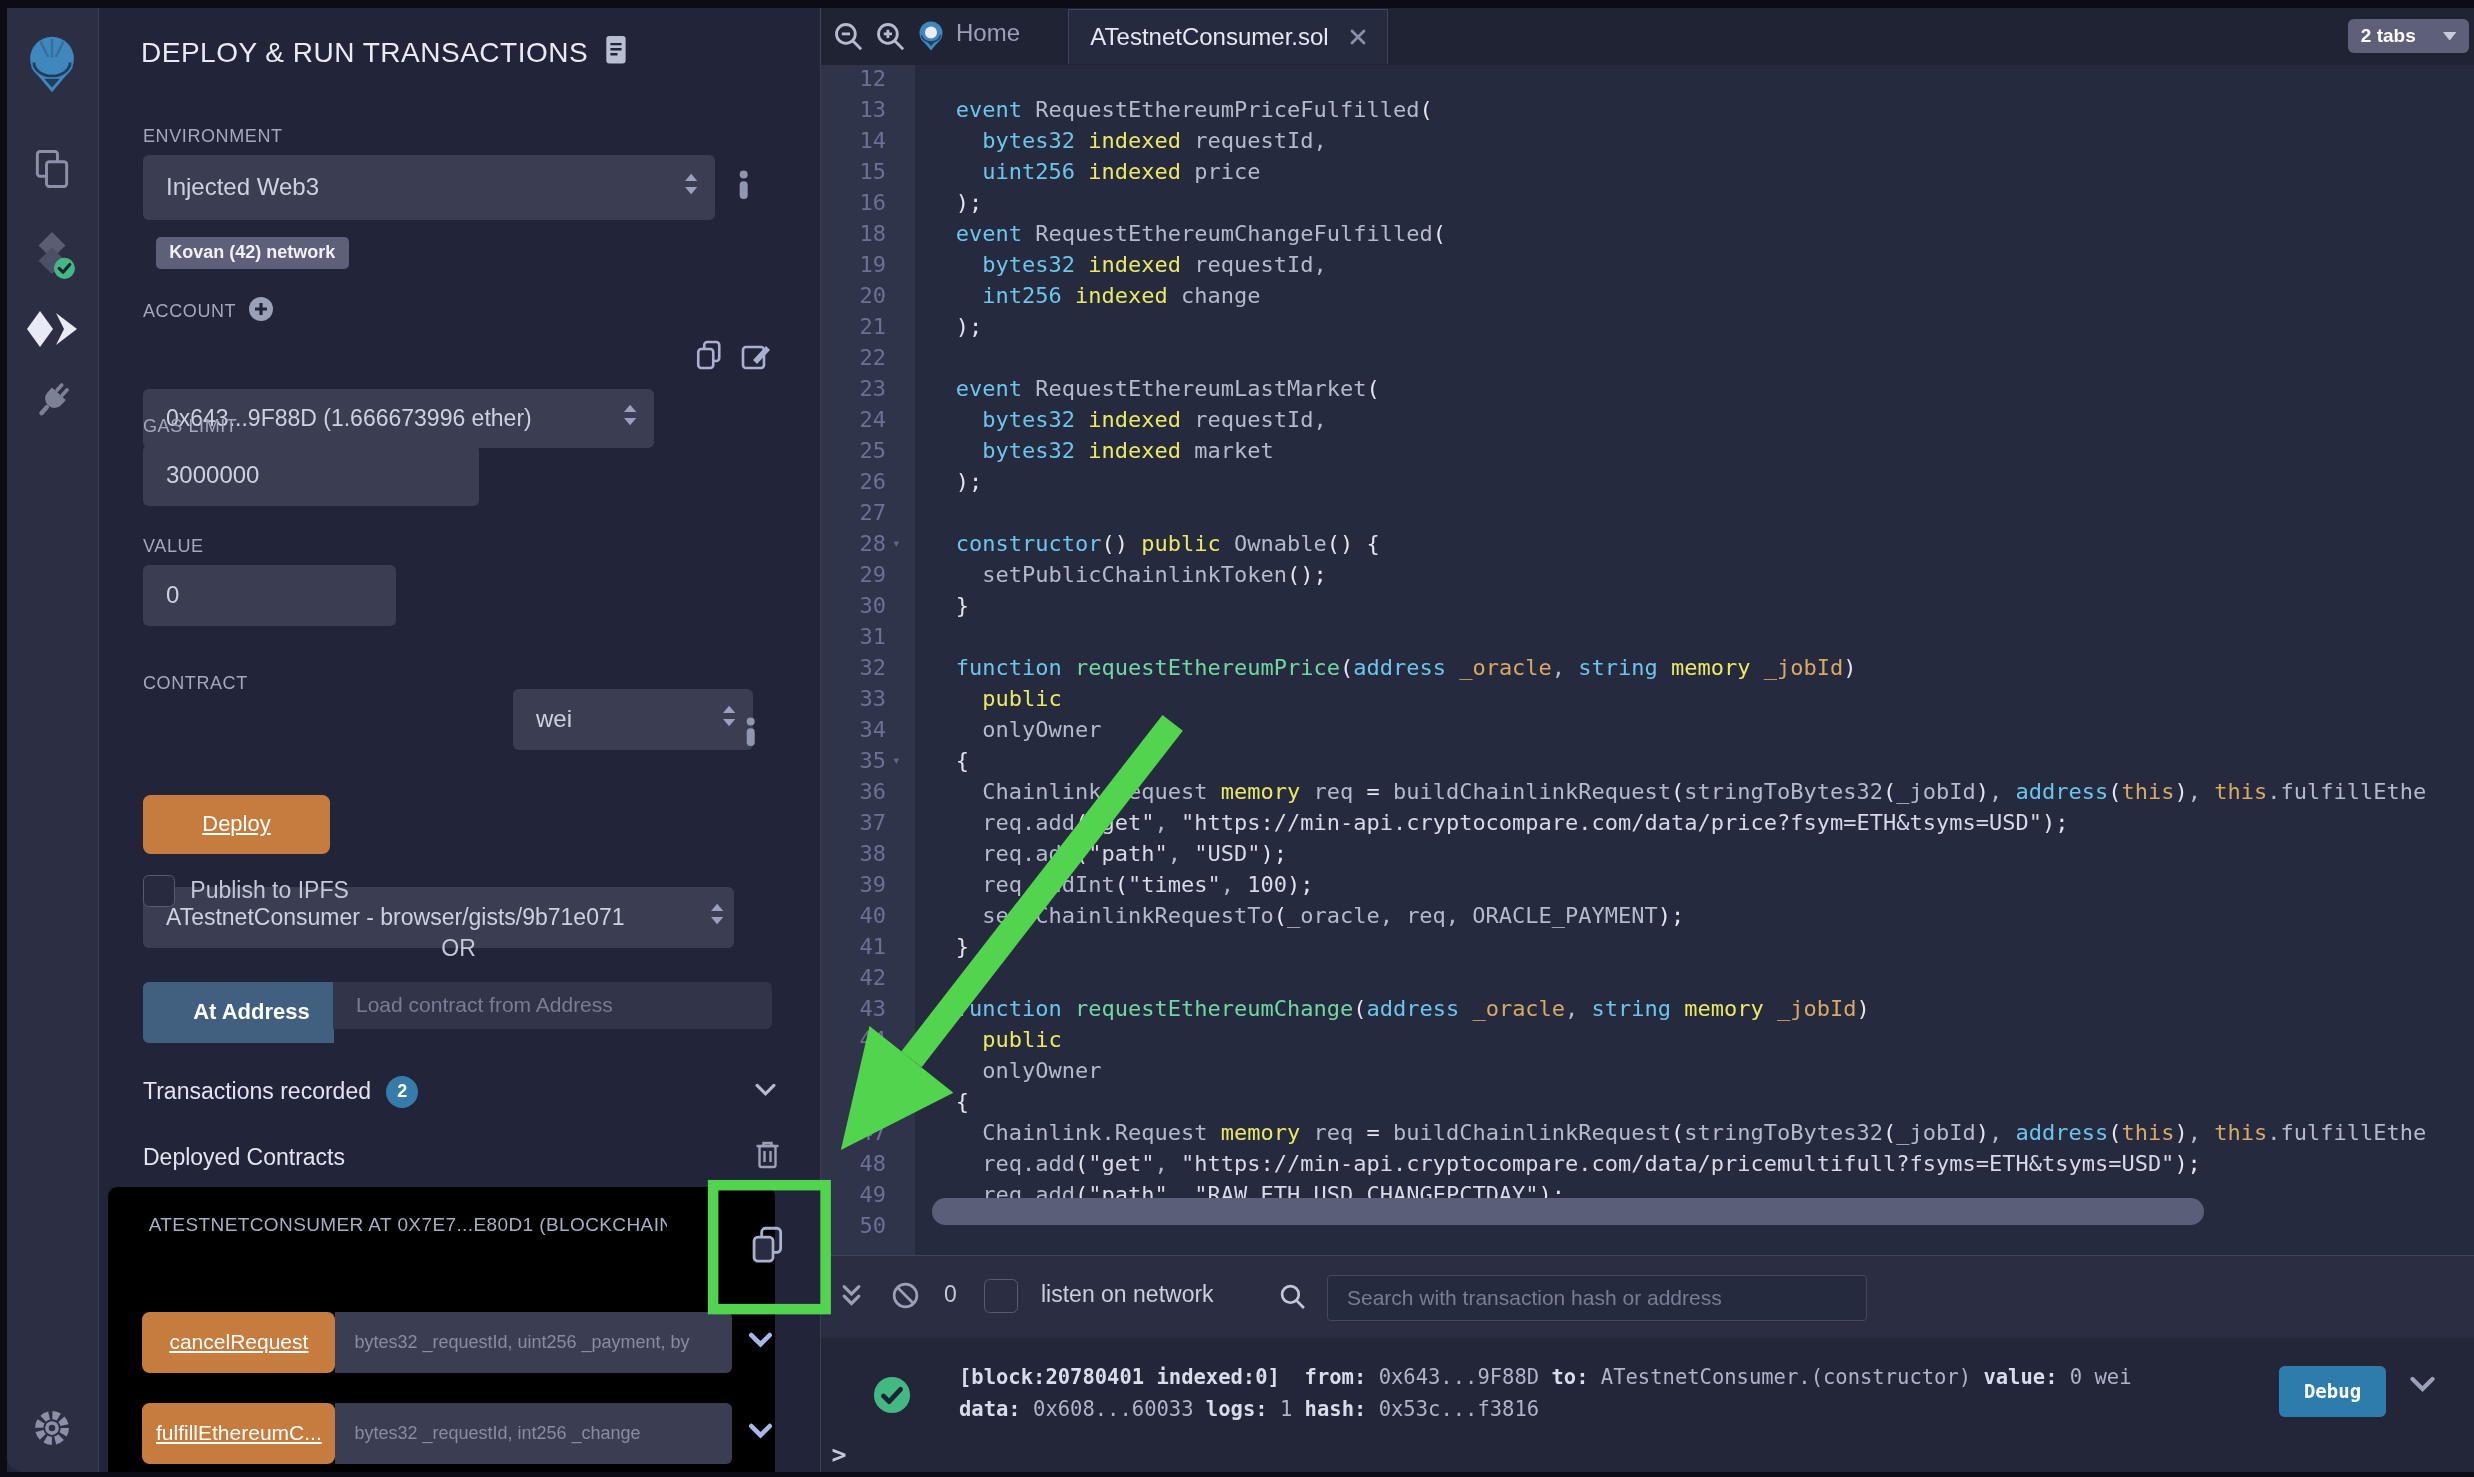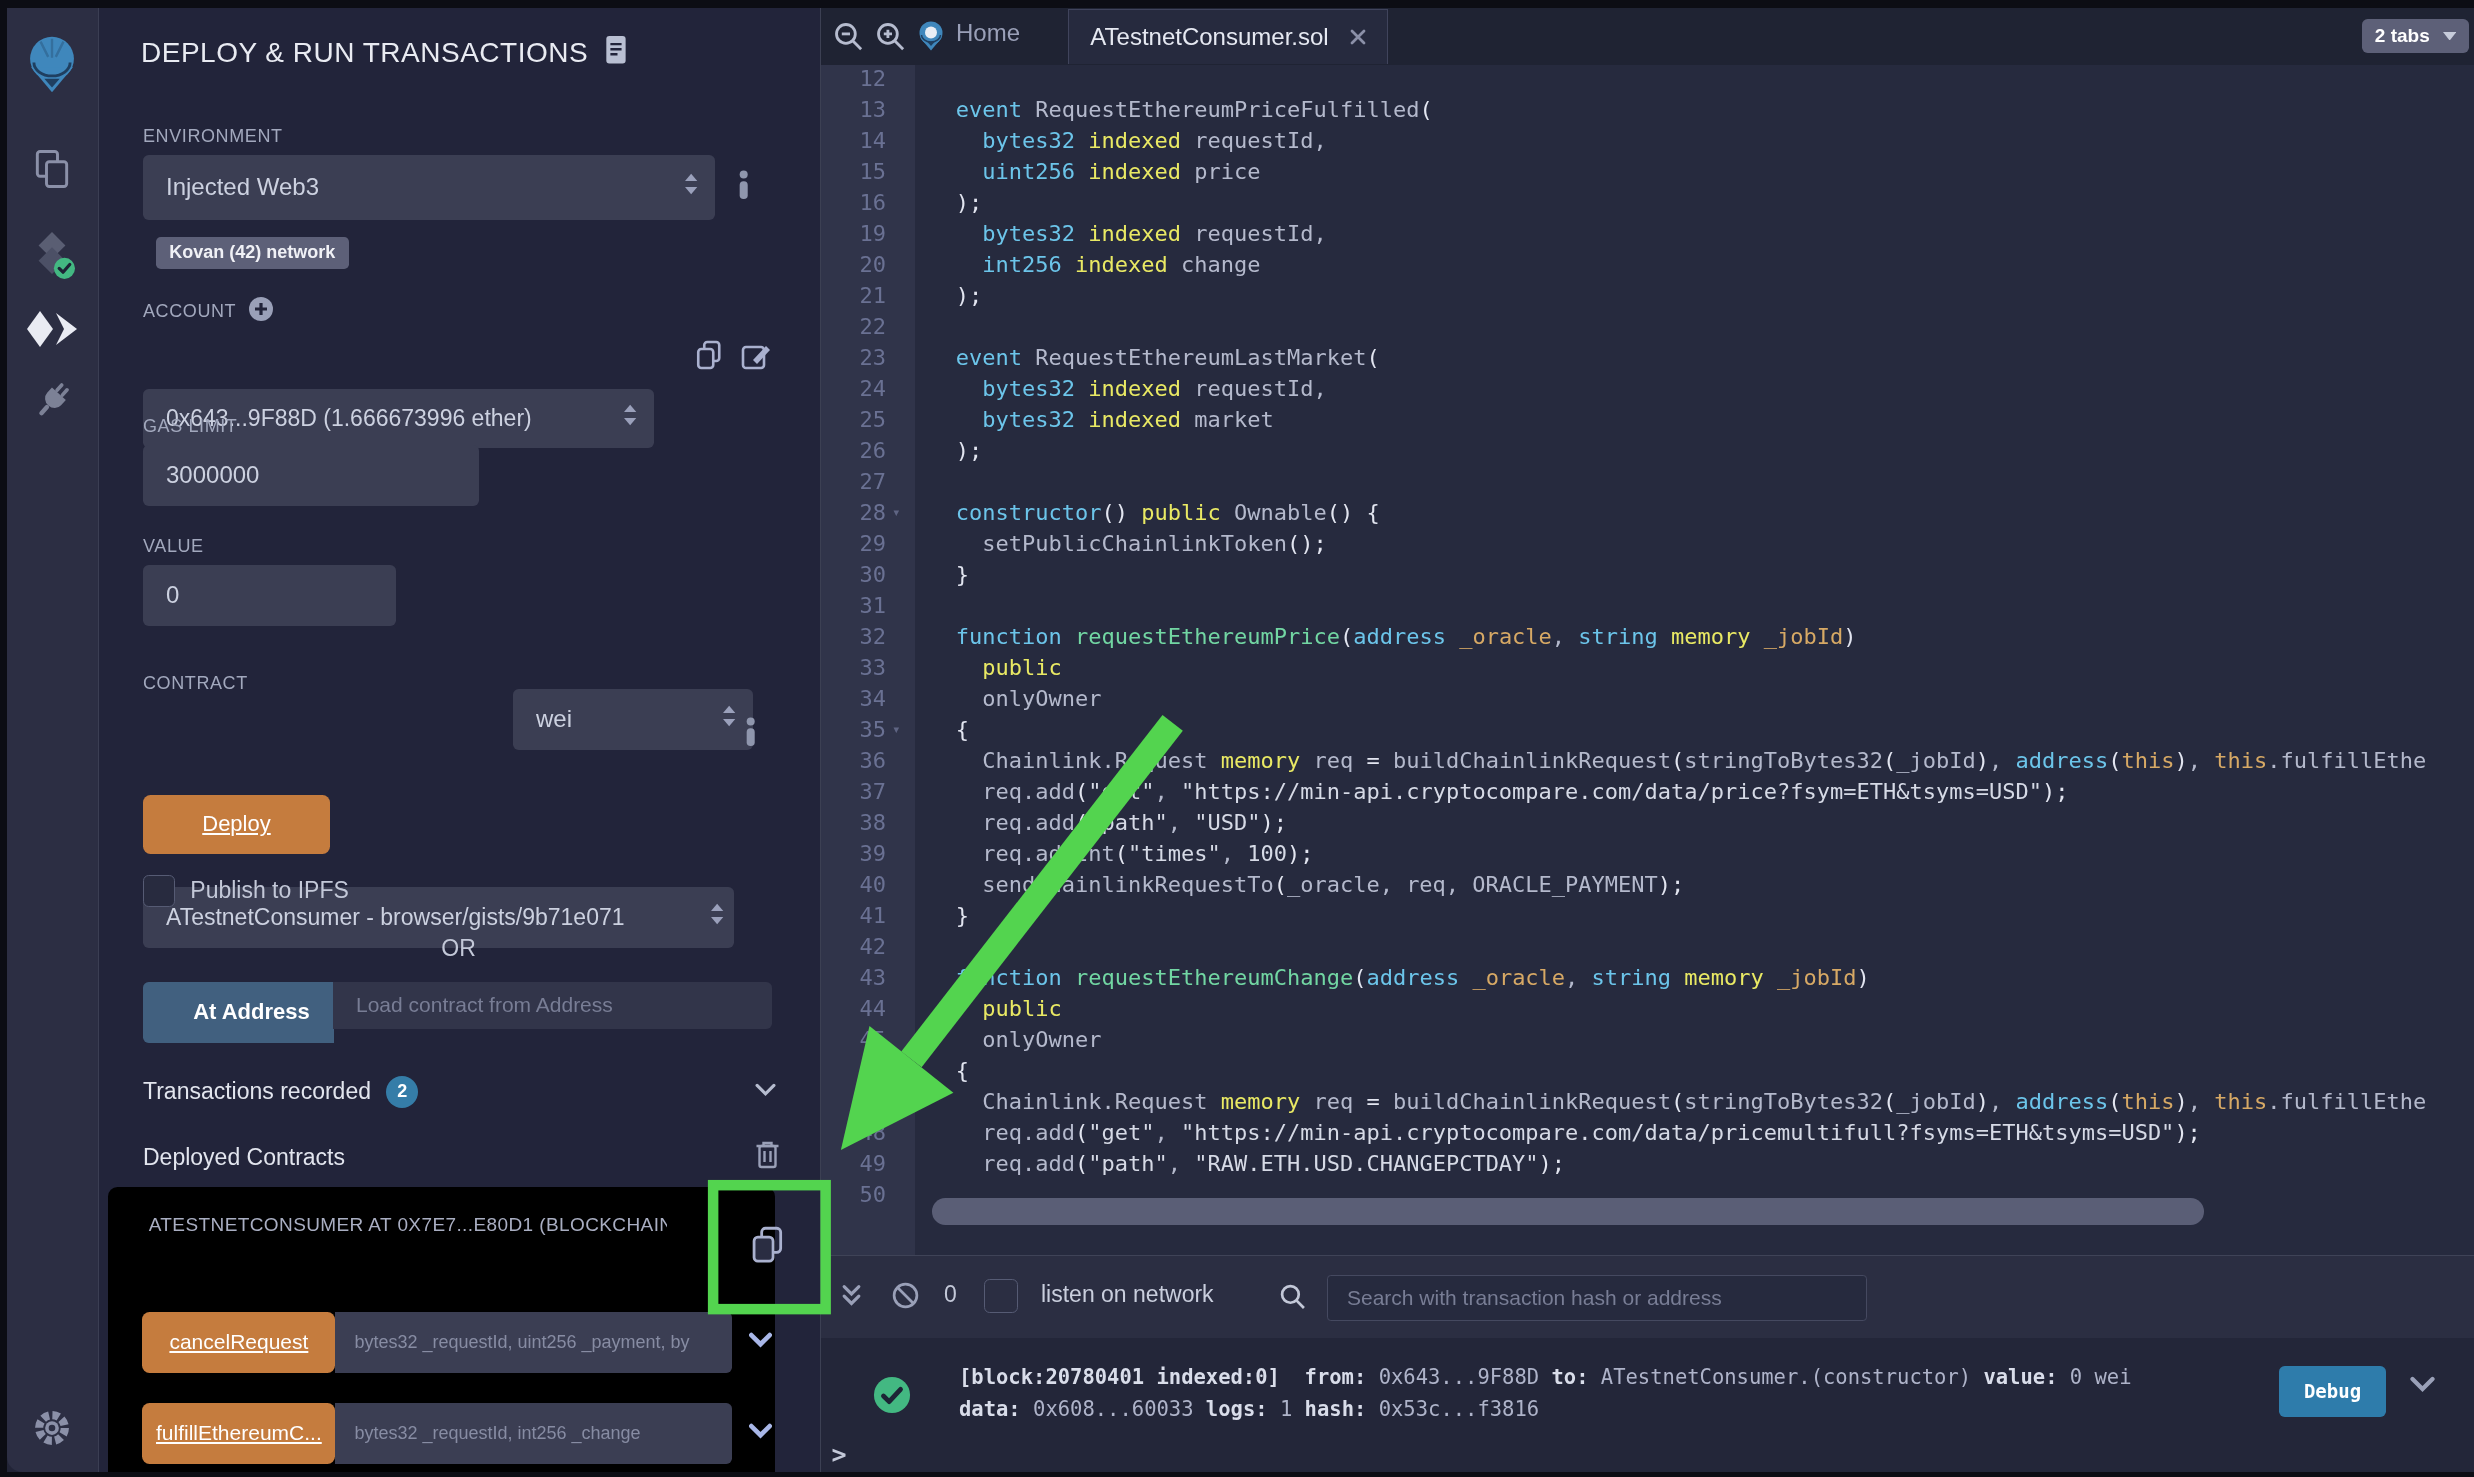--- a/index.html
+++ b/index.html
@@ -48,21 +48,21 @@
 
   
   .editor{position:absolute;left:820px;top:7.6px;width:1655px;height:1464px;background:#262a3e;z-index:3;overflow:hidden;}
   .tabbar{position:absolute;left:0;top:0;width:1655px;height:57px;background:#1f2333;}
   .tab-active{position:absolute;left:248px;top:1.9px;width:320px;height:55px;background:#262a3e;
         border:1px solid #40445c;border-bottom:none;display:flex;align-items:center;justify-content:center;
         gap:21px;color:#e6e9f2;font-size:24px;box-sizing:border-box;}
   .home-tab{position:absolute;left:95px;top:11.4px;display:flex;align-items:flex-start;gap:9px;
         color:#9aa0b8;font-size:24px;}
   .tabs-badge{position:absolute;right:5.7px;top:11.4px;height:34px;background:#5d6078;border-radius:5.7px;
-        color:#fff;font-size:19px;font-weight:bold;display:flex;align-items:center;gap:13px;padding:0 13.3px;}
+        color:#fff;font-size:19px;font-weight:bold;display:flex;align-items:center;gap:27px;padding:0 13.3px;}
   .gutter-bg{position:absolute;left:0;top:57px;width:95px;height:1192px;background:#30344a;}
   .code-wrap{position:absolute;left:0;top:55px;width:1655px;height:1194px;overflow:hidden;
         font-family:"DejaVu Sans Mono", monospace;font-size:22px;line-height:31px;}
   .code-row{display:flex;white-space:pre;height:31px;}
   .ln{width:95px;padding-right:29px;box-sizing:border-box;text-align:right;color:#6a7193;flex:none;}
   .fold{width:0;position:relative;flex:none;}
   .fold span{position:absolute;left:-23px;top:0;color:#5f6583;font-size:14.3px;}
   .code-text{padding-left:14.3px;flex:none;}
   .tk-k{color:#6cc5ea}.tk-m{color:#e9e964}.tk-f{color:#72d6a3}.tk-a{color:#d7a965}
   .tk-t{color:#b4b9cc}.tk-w{color:#e2e5f0}.tk-s{color:#d6dae6}
@@ -329,20 +329,21 @@
       </div>
     </div>
 
     <div class="gutter-bg"></div>
     <div class="code-wrap">
         <div class="code-row"><span class="ln">12</span><span class="fold"></span><span class="code-text"></span></div>
         <div class="code-row"><span class="ln">13</span><span class="fold"></span><span class="code-text"><span class="tk-t">  </span><span class="tk-k">event</span><span class="tk-t"> RequestEthereumPriceFulfilled</span><span class="tk-w">(</span></span></div>
         <div class="code-row"><span class="ln">14</span><span class="fold"></span><span class="code-text"><span class="tk-t">    </span><span class="tk-k">bytes32</span><span class="tk-t"> </span><span class="tk-m">indexed</span><span class="tk-t"> requestId,</span></span></div>
         <div class="code-row"><span class="ln">15</span><span class="fold"></span><span class="code-text"><span class="tk-t">    </span><span class="tk-k">uint256</span><span class="tk-t"> </span><span class="tk-m">indexed</span><span class="tk-t"> price</span></span></div>
         <div class="code-row"><span class="ln">16</span><span class="fold"></span><span class="code-text"><span class="tk-t">  </span><span class="tk-w">);</span></span></div>
+        <div class="code-row"><span class="ln">18</span><span class="fold"></span><span class="code-text"><span class="tk-t">  </span><span class="tk-k">event</span><span class="tk-t"> RequestEthereumChangeFulfilled</span><span class="tk-w">(</span></span></div>
         <div class="code-row"><span class="ln">19</span><span class="fold"></span><span class="code-text"><span class="tk-t">    </span><span class="tk-k">bytes32</span><span class="tk-t"> </span><span class="tk-m">indexed</span><span class="tk-t"> requestId,</span></span></div>
         <div class="code-row"><span class="ln">20</span><span class="fold"></span><span class="code-text"><span class="tk-t">    </span><span class="tk-k">int256</span><span class="tk-t"> </span><span class="tk-m">indexed</span><span class="tk-t"> change</span></span></div>
         <div class="code-row"><span class="ln">21</span><span class="fold"></span><span class="code-text"><span class="tk-t">  </span><span class="tk-w">);</span></span></div>
         <div class="code-row"><span class="ln">22</span><span class="fold"></span><span class="code-text"></span></div>
         <div class="code-row"><span class="ln">23</span><span class="fold"></span><span class="code-text"><span class="tk-t">  </span><span class="tk-k">event</span><span class="tk-t"> RequestEthereumLastMarket</span><span class="tk-w">(</span></span></div>
         <div class="code-row"><span class="ln">24</span><span class="fold"></span><span class="code-text"><span class="tk-t">    </span><span class="tk-k">bytes32</span><span class="tk-t"> </span><span class="tk-m">indexed</span><span class="tk-t"> requestId,</span></span></div>
         <div class="code-row"><span class="ln">25</span><span class="fold"></span><span class="code-text"><span class="tk-t">    </span><span class="tk-k">bytes32</span><span class="tk-t"> </span><span class="tk-m">indexed</span><span class="tk-t"> market</span></span></div>
         <div class="code-row"><span class="ln">26</span><span class="fold"></span><span class="code-text"><span class="tk-t">  </span><span class="tk-w">);</span></span></div>
         <div class="code-row"><span class="ln">27</span><span class="fold"></span><span class="code-text"></span></div>
         <div class="code-row"><span class="ln">28</span><span class="fold"><span>▾</span></span><span class="code-text"><span class="tk-t">  </span><span class="tk-k">constructor</span><span class="tk-w">()</span><span class="tk-t"> </span><span class="tk-m">public</span><span class="tk-t"> Ownable</span><span class="tk-w">()</span><span class="tk-t"> </span><span class="tk-w">{</span></span></div>

